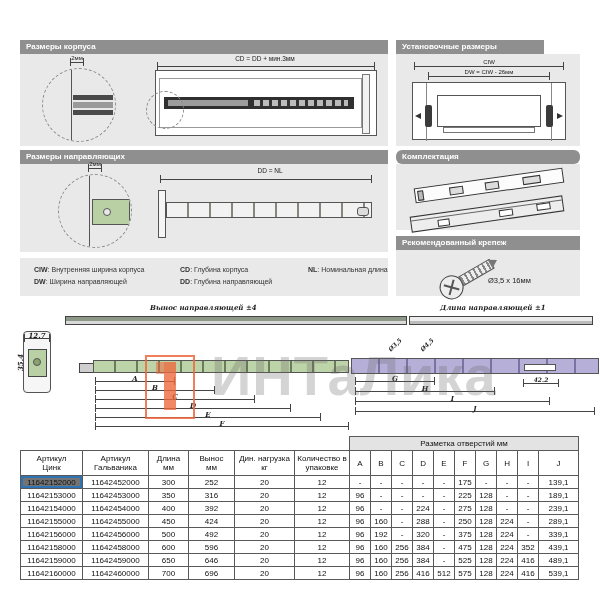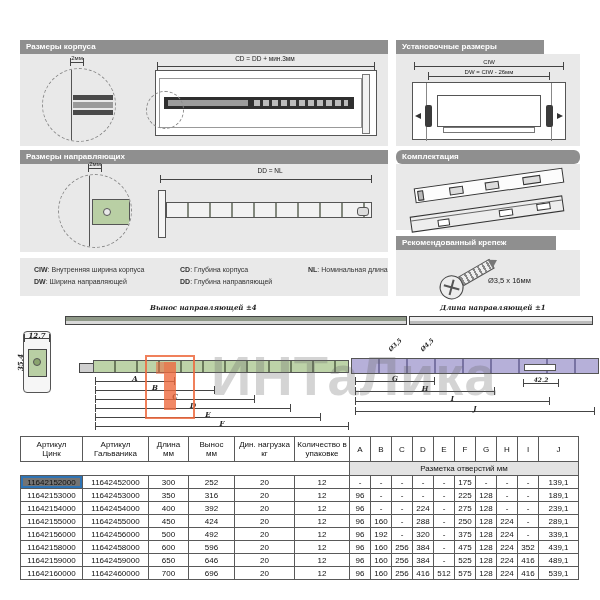--- a/index.html
+++ b/index.html
@@ -116,21 +116,21 @@
       <div style="position:absolute;left:2px;top:2px;width:4px;height:8px;border:1px solid #333;background:#bbb;"></div>
     </div>
     <div class="railiso" style="left:14px;top:42px;width:152px;height:14px;transform:rotate(-8deg);background:#ededed;">
       <div style="position:absolute;left:0;top:3px;width:152px;height:1px;background:#666;"></div>
       <div class="holebox" style="left:26px;top:6px;width:10px;height:5px;background:#fff;"></div>
       <div class="holebox" style="left:88px;top:5px;width:12px;height:5px;background:#fff;"></div>
       <div class="holebox" style="left:126px;top:4px;width:12px;height:5px;background:#fff;"></div>
     </div>
   </div>
 
-  <div class="secbar" style="left:396px;top:236px;width:160px;"><span>Рекомендованный крепеж</span></div>
+  <div class="secbar" style="left:396px;top:236px;width:184px;"><span>Рекомендованный крепеж</span></div>
   <div class="panel" style="left:396px;top:250px;width:184px;height:46px;">
     <div style="position:absolute;left:40px;top:8px;width:70px;height:34px;transform:rotate(-30deg);">
       <div class="screwhead" style="left:0;top:6px;"></div>
       <div class="shaft" style="left:23px;top:12px;"></div>
       <div style="position:absolute;left:57px;top:12px;width:0;height:0;border-top:5px solid transparent;border-bottom:5px solid transparent;border-left:8px solid #777;"></div>
     </div>
     <div style="position:absolute;left:92px;top:26px;font-size:7.5px;color:#222;">Ø3,5 x 16мм</div>
   </div>
 
   <div style="position:absolute;left:15px;top:303px;width:578px;height:132px;">
@@ -212,20 +212,24 @@
         <col style="width:21px">
         <col style="width:21px">
         <col style="width:21px">
         <col style="width:21px">
         <col style="width:21px">
         <col style="width:21px">
         <col style="width:21px">
         <col style="width:40px">
     </colgroup>
     <thead>
+      <tr>
+        <th class="blankhdr" colspan="6"></th>
+        <th class="grouphdr" colspan="10">Разметка отверстий мм</th>
+      </tr>
       <tr>
         <th style="height:24px;">
             <div>Артикул</div>
             <div>Цинк</div>
           </th>
         <th>
             <div>Артикул</div>
             <div>Гальваника</div>
           </th>
         <th>
@@ -248,24 +252,20 @@
         <th>B</th>
         <th>C</th>
         <th>D</th>
         <th>E</th>
         <th>F</th>
         <th>G</th>
         <th>H</th>
         <th>I</th>
         <th>J</th>
       </tr>
-      <tr>
-        <th class="blankhdr" colspan="6"></th>
-        <th class="grouphdr" colspan="10">Разметка отверстий мм</th>
-      </tr>
     </thead>
     <tbody>
         <tr>
           <td class="selected">11642152000</td>
           <td>11642452000</td>
           <td>300</td>
           <td>252</td>
           <td>20</td>
           <td>12</td>
           <td>-</td>

